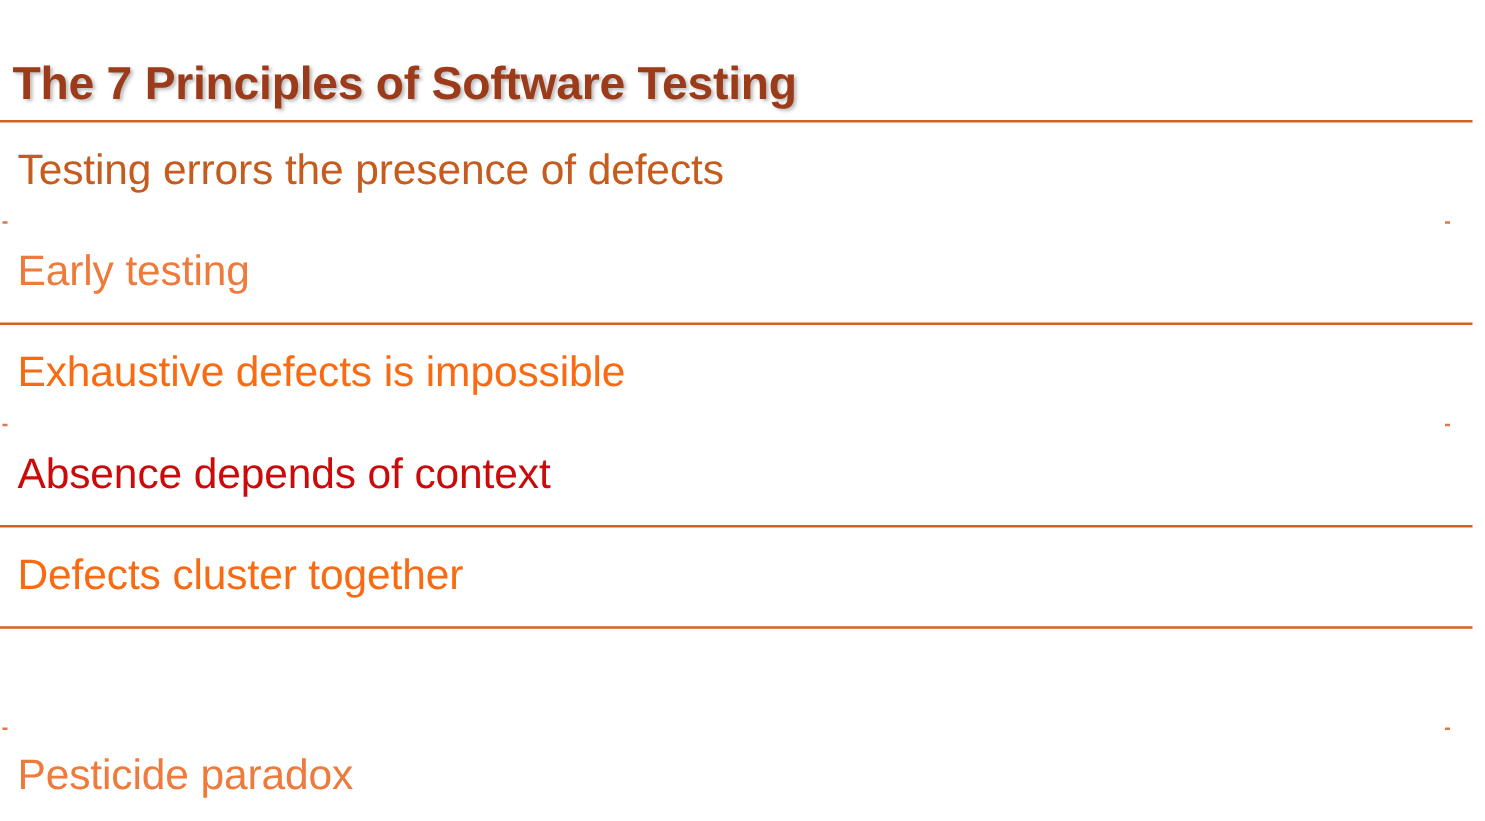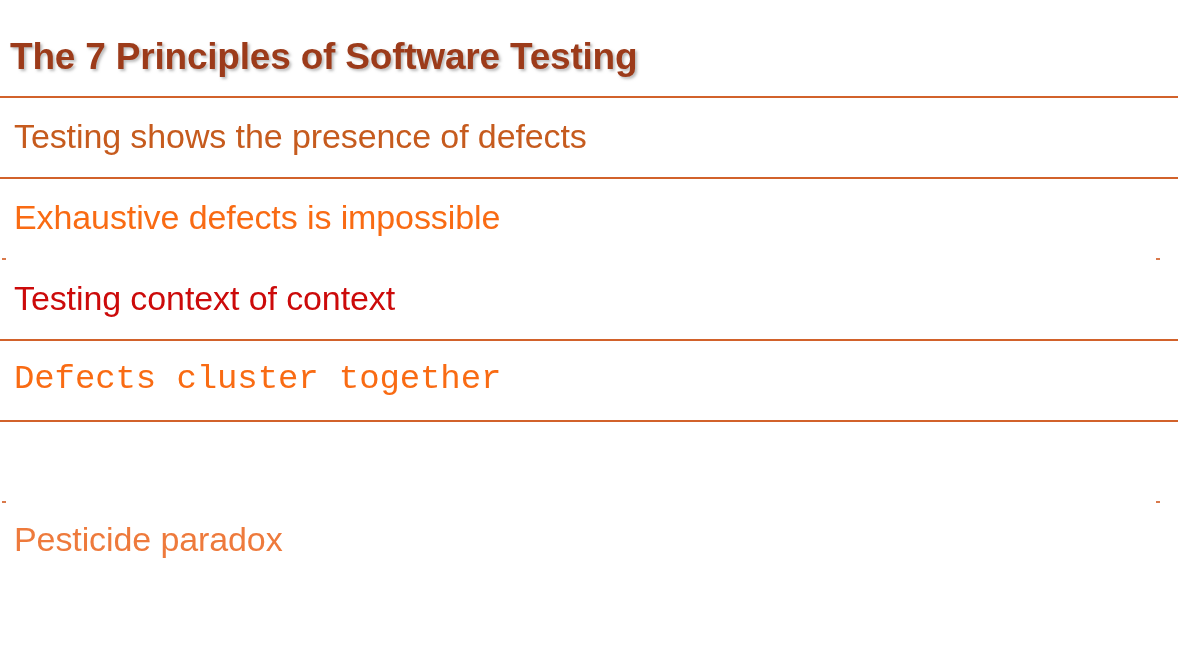--- a/index.html
+++ b/index.html
@@ -22,21 +22,21 @@
     width: 1188px;
     height: 657px;
     background: #ffffff;
     box-sizing: border-box;
   }
 
   
   .slide-title {
     position: absolute;
     left: 10px;
-    top: 7px;
+    top: 17px;
     width: 1160px;
     height: 52px;
     display: flex;
     align-items: center;
     font-size: 37px;
     font-weight: bold;
     letter-spacing: -0.2px;
     color: #9C3B1A;
     text-shadow: 2px 2px 3px rgba(130, 130, 130, 0.55);
     white-space: nowrap;
@@ -96,49 +96,53 @@
     font-weight: normal;
     letter-spacing: -0.1px;
     line-height: 1.12;
     white-space: nowrap;
   }
 
   .row-1 .principle-label { color: #C65B1E; }
   .row-2 .principle-label { color: #EE7A3C; }
   .row-3 .principle-label { color: #F96B13; }
   .row-4 .principle-label { color: #CC0A0A; }
-  .row-5 .principle-label { color: #F96B13; font-family: Liberation Mono, monospace; }
+  .row-5 .principle-label { color: #F96B13; }
   .row-6 .principle-label { color: #C65B1E; }
   .row-7 .principle-label { color: #EE7A3C; }
 
   .row-7 { height: 76px; }
 </style>
 </head>
 <body>
 
 <div class="slide">
 
   <h1 class="slide-title">The 7 Principles of Software Testing</h1>
 
   <div class="principles">
 
     <div class="principle-row row-1">
       <span class="row-divider solid"></span>
-      <span class="principle-label">Testing shows the presence of defects</span>
+      <span class="principle-label">Testing errors the presence of defects</span>
     </div>
 
+    <div class="principle-row row-2">
+      <span class="row-divider faint"></span>
+      <span class="principle-label">Early testing</span>
+    </div>
 
     <div class="principle-row row-3">
       <span class="row-divider solid"></span>
       <span class="principle-label">Exhaustive defects is impossible</span>
     </div>
 
     <div class="principle-row row-4">
       <span class="row-divider faint"></span>
-      <span class="principle-label">Testing context of context</span>
+      <span class="principle-label">Absence depends of context</span>
     </div>
 
     <div class="principle-row row-5">
       <span class="row-divider solid"></span>
       <span class="principle-label">Defects cluster together</span>
     </div>
 
     <div class="principle-row row-6">
       <span class="row-divider solid"></span>
     </div>

